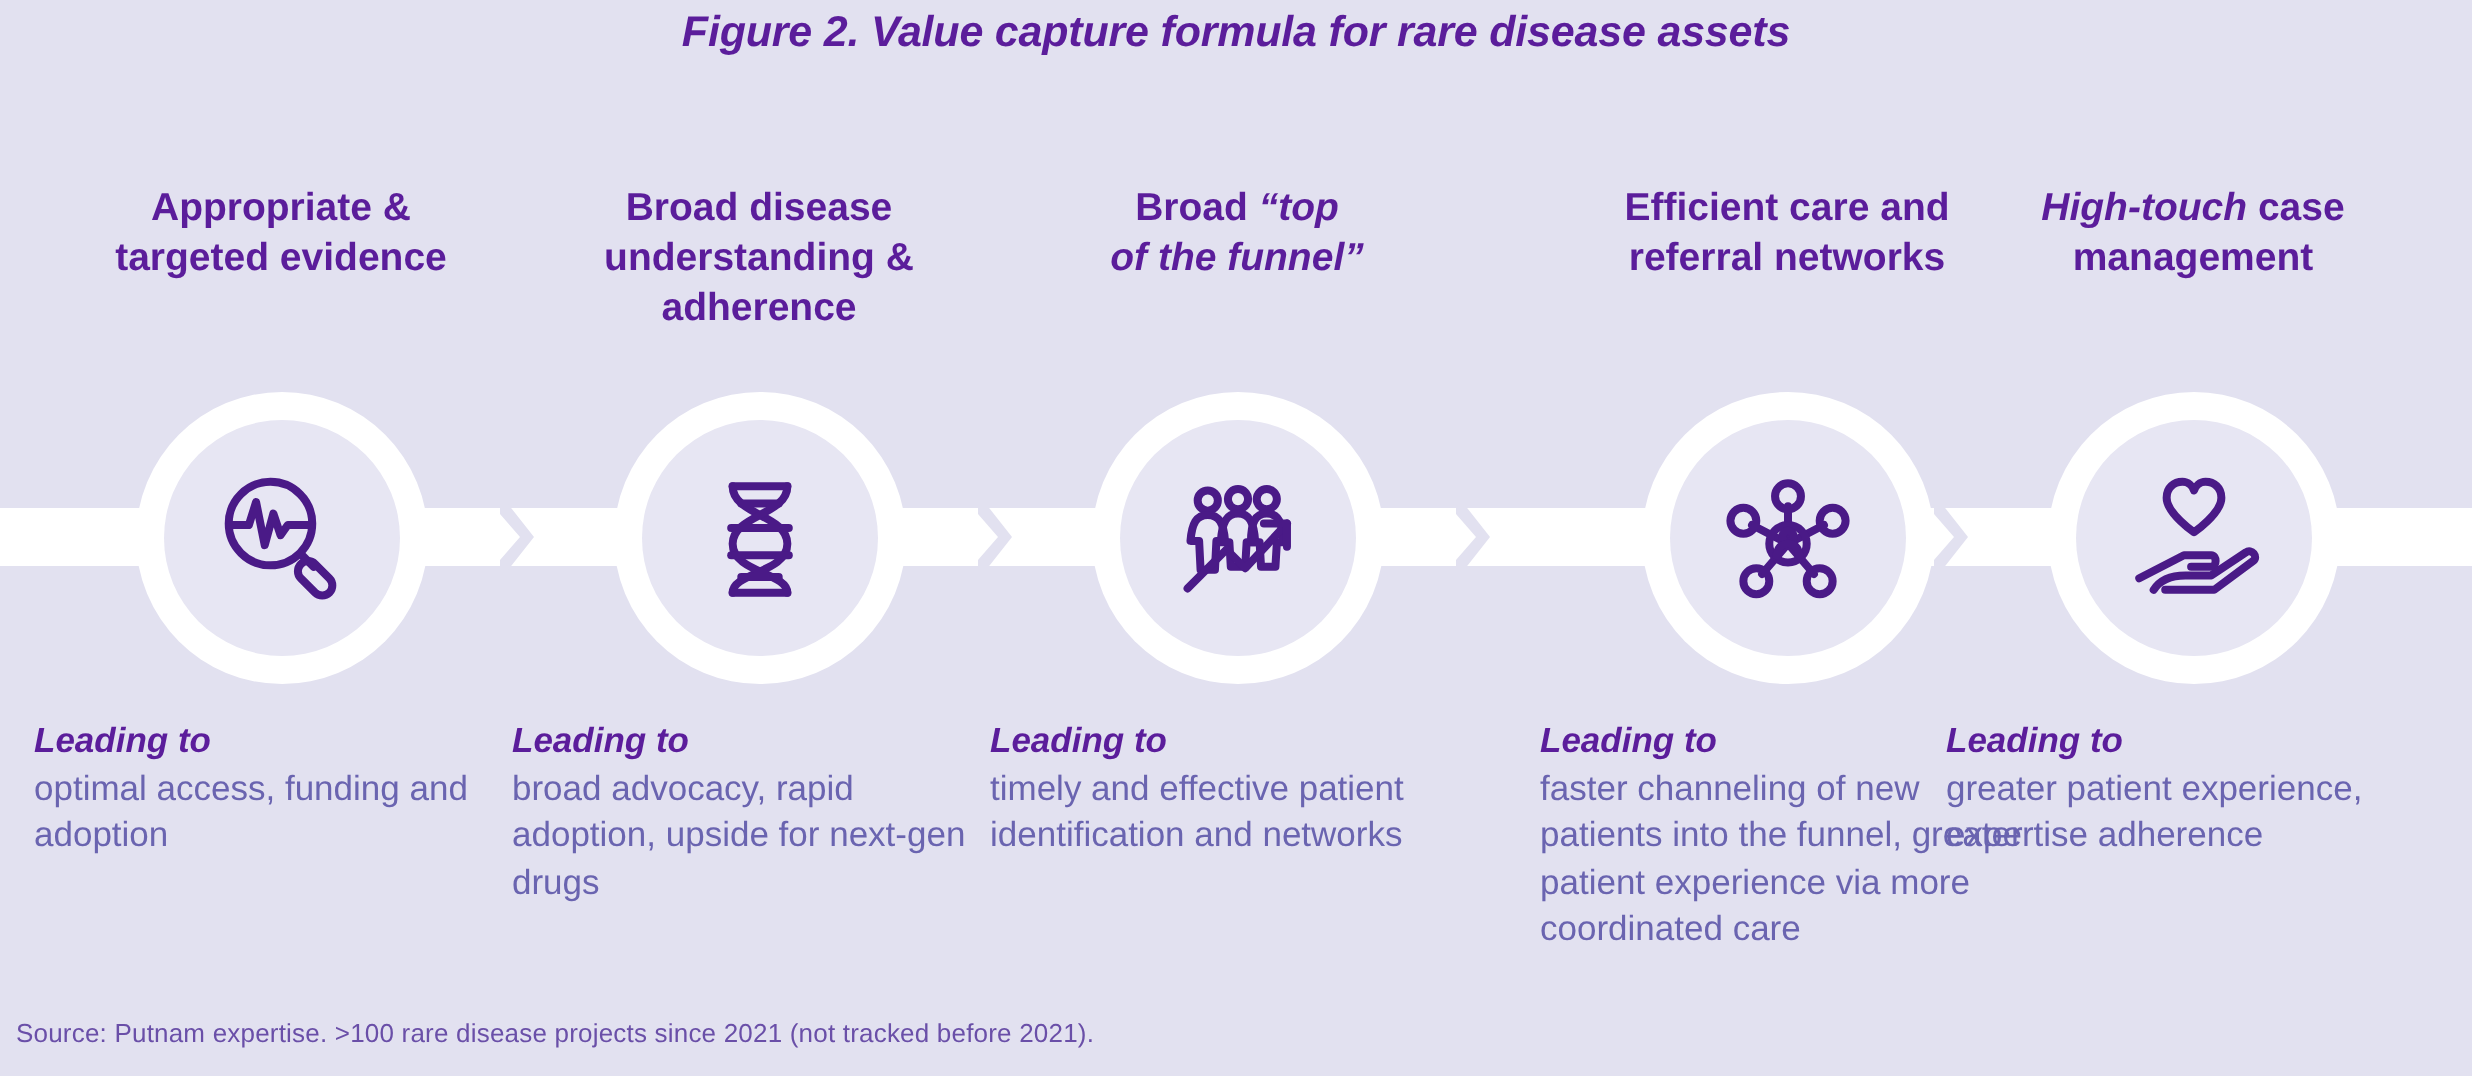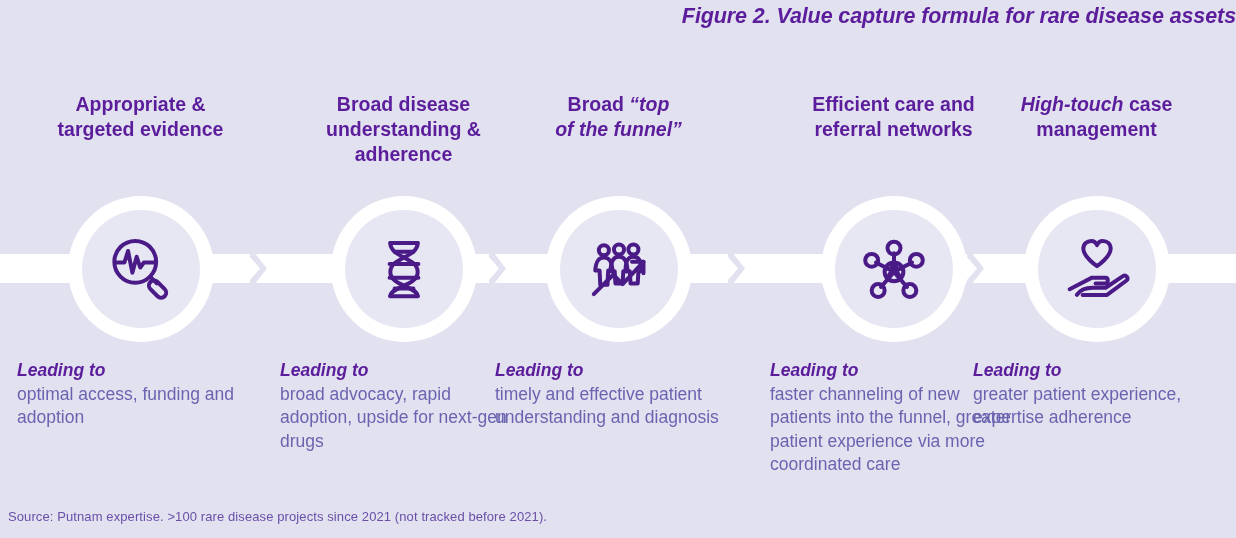--- a/index.html
+++ b/index.html
@@ -14,21 +14,21 @@
     overflow: hidden;
     position: relative;
   }
 
   
   .figure-title {
     position: absolute;
     top: 4px;
     left: 0;
     width: 1236px;
-    text-align: right;
+    text-align: center;
     font-size: 21.5px;
     font-weight: bold;
     font-style: italic;
     color: #5b1d9b;
     letter-spacing: -0.1px;
   }
 
   
   .connector-band {
     position: absolute;
@@ -54,21 +54,21 @@
     width: 1236px;
     height: 538px;
   }
   .col {
     position: absolute;
     top: 0;
     width: 239px;
     height: 538px;
   }
   .col-0 { left: 21px;   }
-  .col-1 { left: 260px; margin-left: 24px;  }
+  .col-1 { left: 260px;  }
   .col-2 { left: 499px;  }
   .col-3 { left: 738px; margin-left: 36px;  }
   .col-4 { left: 977px;  }
 
   .col-head {
     position: absolute;
     top: 92px;
     left: 0;
     width: 239px;
     text-align: center;
@@ -251,21 +251,21 @@
           <path d="M50,33 C42,33 39,39 38,53 L44,53 L45,70 L55,70 L56,53 L62,53 C61,39 58,33 50,33 Z"></path>
           <circle cx="70" cy="23" r="7"></circle>
           <path d="M70,33 C62,33 59,39 59,53 L65,53 L66,70 L76,70 L77,53 L81,53 C81,39 78,33 70,33 Z"></path>
           <polyline points="15,85 42,58 55,71 84,40"></polyline>
           <polyline points="68,40 84,40 84,56"></polyline>
         </svg>
       </div>
     </div>
     <div class="col-body">
       <span class="leading-to">Leading to</span>
-      <span>timely and effective patient understanding and diagnosis</span>
+      <span>timely and effective patient identification and networks</span>
     </div>
   </div>
 
   <div class="col col-3">
     <div class="col-head">
       <span>Efficient care and</span><br>
       <span>referral networks</span>
     </div>
     <div class="circle-wrap">
       <div class="circle-ring"></div>

